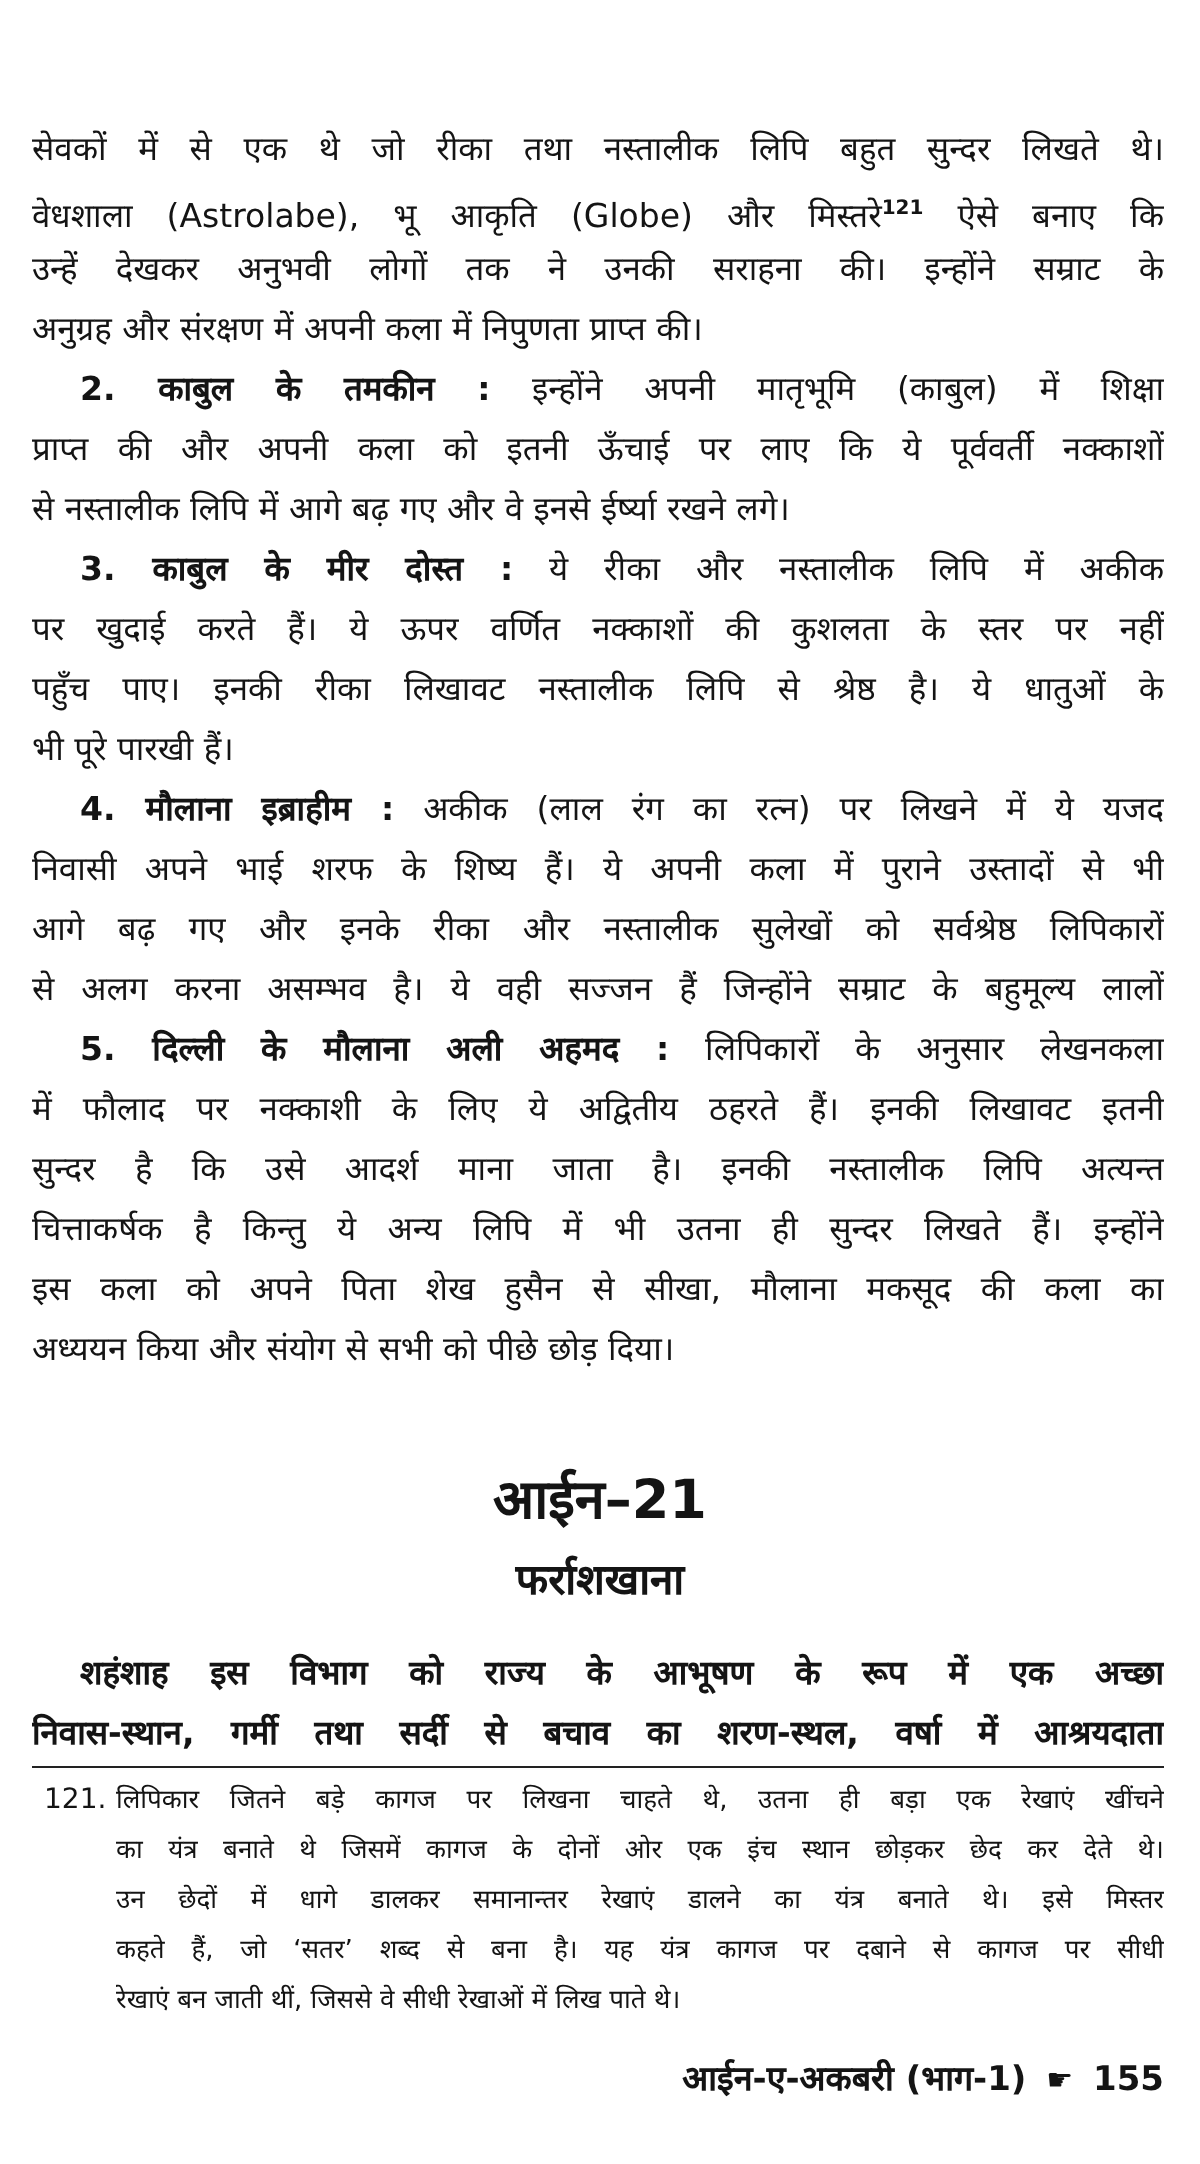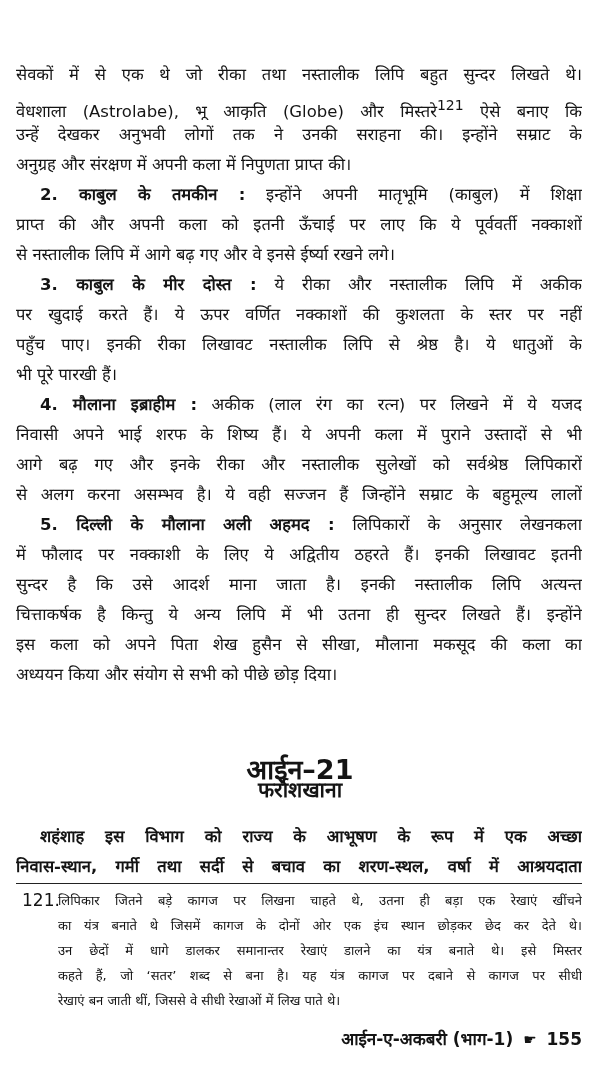--- a/index.html
+++ b/index.html
@@ -4,28 +4,28 @@
 <style>
   html, body { margin: 0; padding: 0; background: #ffffff; }
   body { width: 600px; height: 1082px; overflow: hidden; position: relative; color: #141414;
          font-family: "DejaVu Sans", "Liberation Sans", sans-serif; }
   .page { position: absolute; left: 0; top: 0; width: 600px; height: 926px; }
   .body-text { position: absolute; left: 16px; width: 566px; font-size: 16.5px; line-height: 30px; }
   .line { display: block; white-space: nowrap; text-align: justify; text-align-last: justify; height: 30px; overflow: hidden; }
   .line.last { text-align-last: left; }
   .line.indent { padding-left: 24px; }
   .bold { font-weight: bold; }
-  .sup { font-size: 14px; vertical-align: super; font-weight: normal; }
+  .sup { font-size: 10px; vertical-align: super; font-weight: bold; }
   .heading { position: absolute; left: 0; width: 600px; text-align: center; font-weight: bold; }
-  .h1 { top: 730px; font-size: 27px; margin-top: 20px; }
+  .h1 { top: 730px; font-size: 27px; }
   .h2 { top: 775px; font-size: 21px; text-align: center; }
   .rule { position: absolute; left: 16px; width: 566px; top: 883px; height: 0; border-top: 1.5px solid #222; }
   .foot { position: absolute; left: 16px; width: 566px; top: 888px; font-size: 13px; line-height: 25px; }
   .foot .line { height: 25px; }
-  .foot .fnum { position: absolute; left: 6px; top: 0; font-size: 17px; }
+  .foot .fnum { position: absolute; left: 6px; top: 0; font-size: 14px; }
   .foot .ftext { margin-left: 42px; width: 524px; }
   .footer { position: absolute; right: 18px; top: 1027px; font-size: 17px; font-weight: bold; white-space: nowrap; text-align: right; }
   .footer .sep { display: inline-block; font-size: 15px; margin: 0 4px; }
 </style>
 </head>
 <body>
 
 <div class="page">
 
   <div class="body-text" style="top:60px;">

